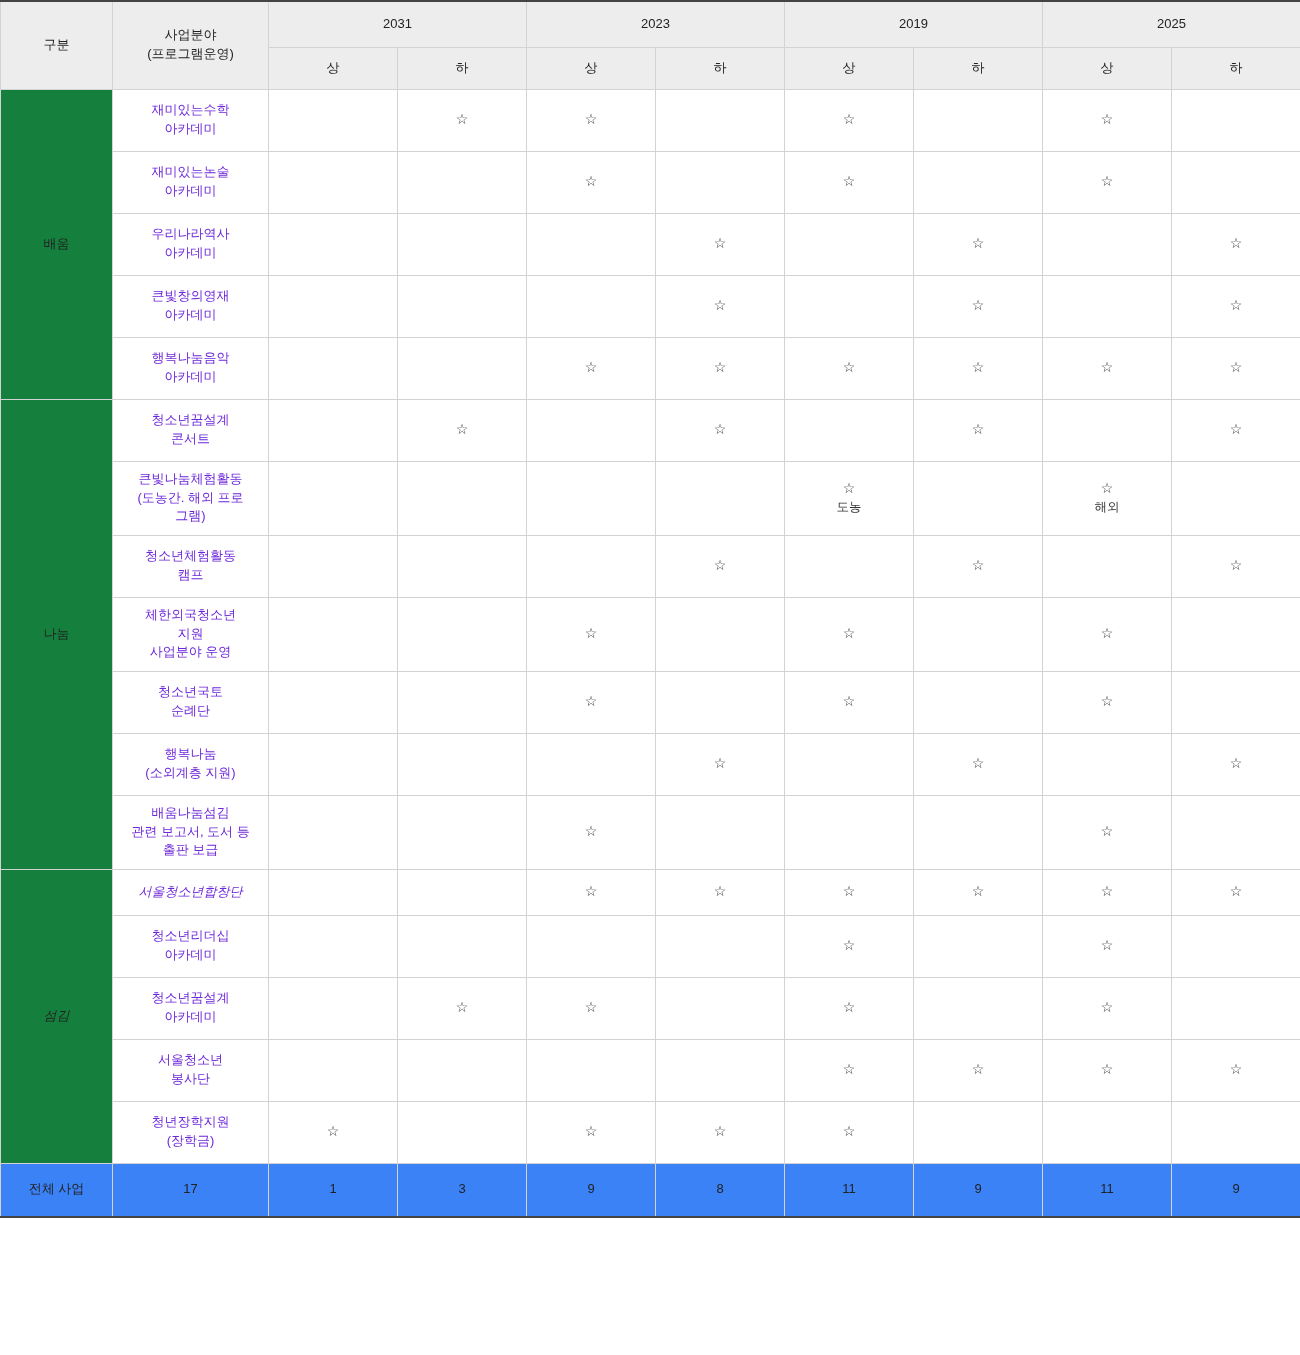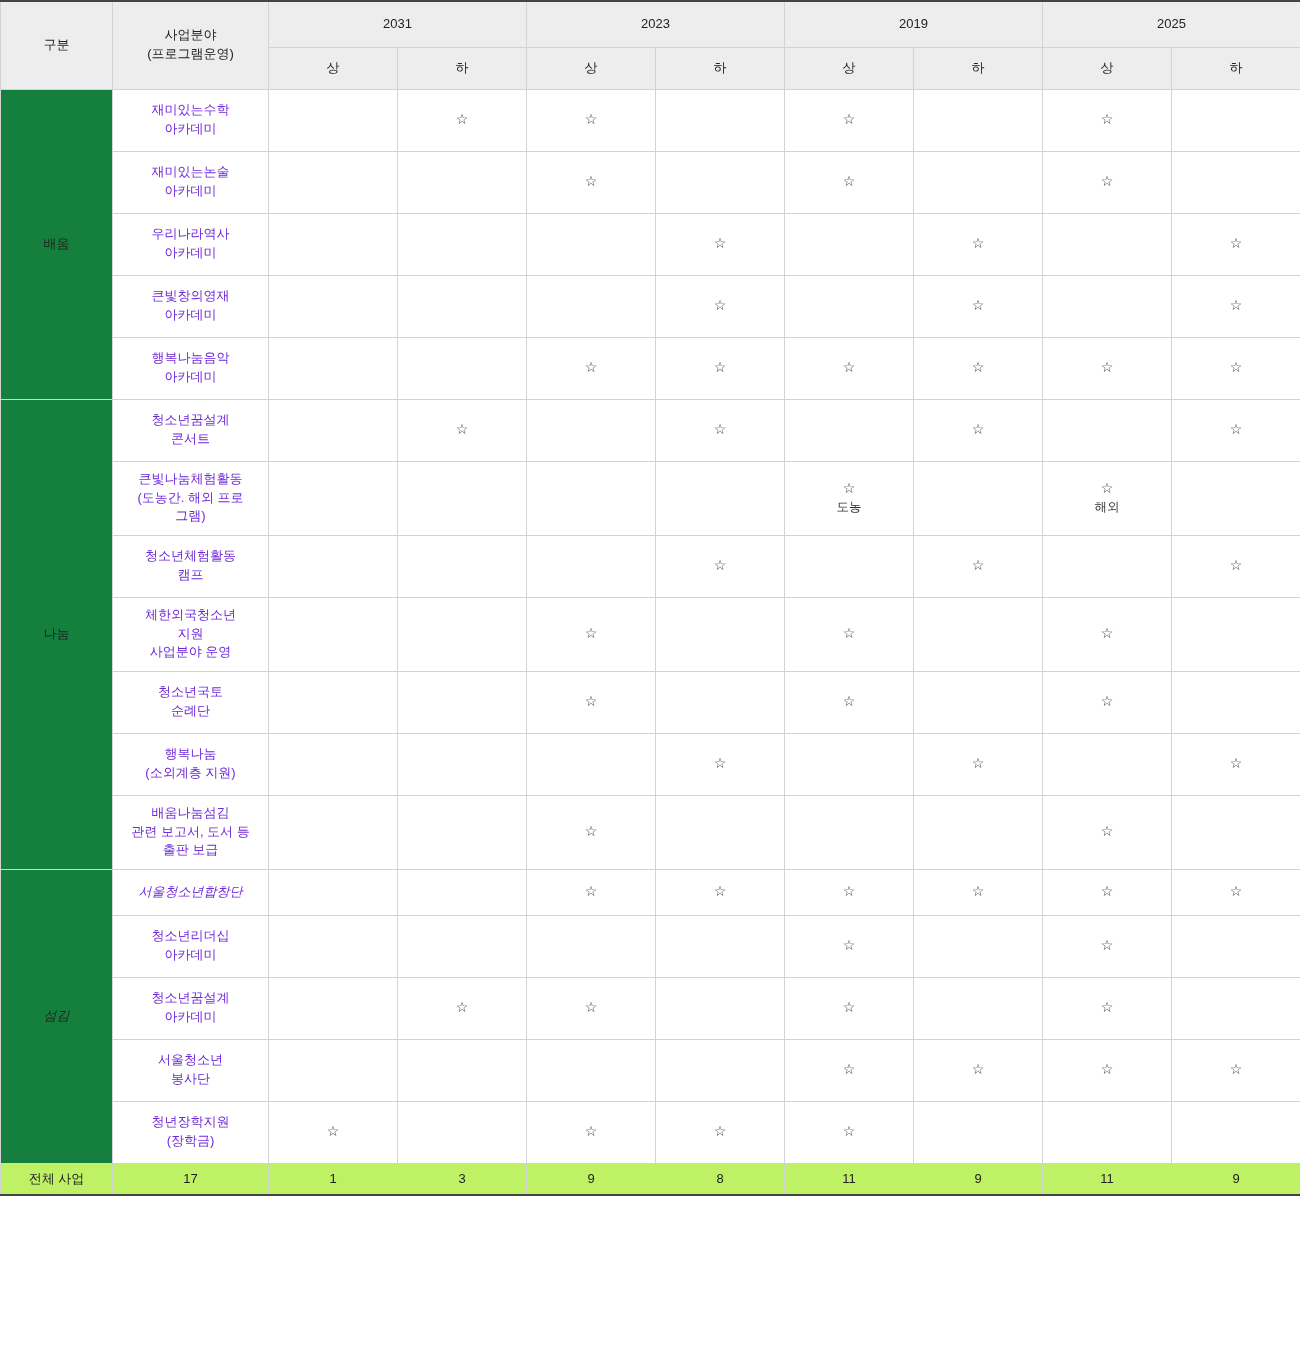--- a/index.html
+++ b/index.html
@@ -77,23 +77,23 @@
     display: block;
     font-size: 14px;
     line-height: 1.4;
   }
   td.mark-cell .note {
     display: block;
     font-size: 12.5px;
     line-height: 1.4;
   }
   tfoot td {
-    background: #bef264;
+    background: #3b82f6;
     font-size: 13px;
-    height: 32px;
+    height: 54px;
     border-color: #cfcfcf;
   }
   tfoot td.total-label {
     font-weight: bold;
   }
   
   tr.r2 td { height: 62px; }
   tr.r3 td { height: 74px; }
   tr.r1 td { height: 46px; font-style: italic; }
 </style>

